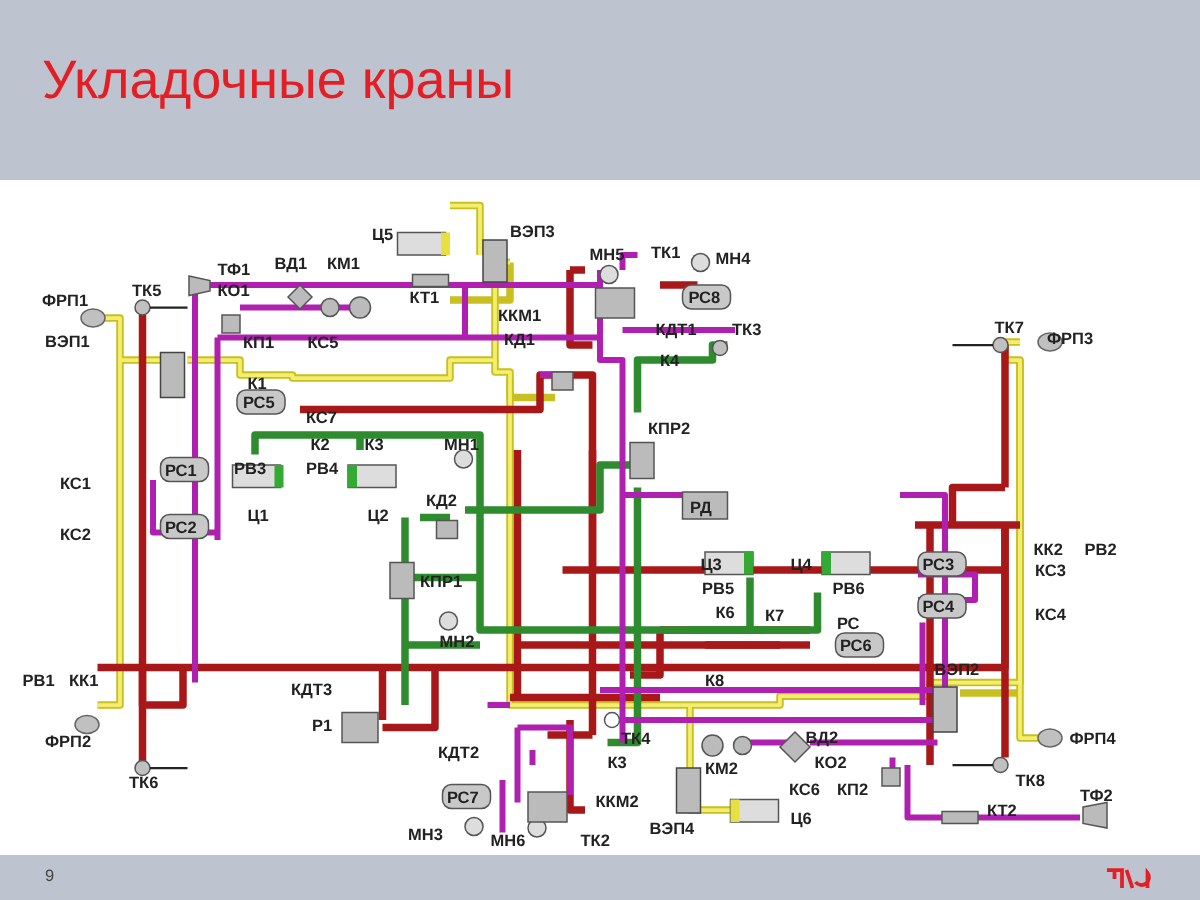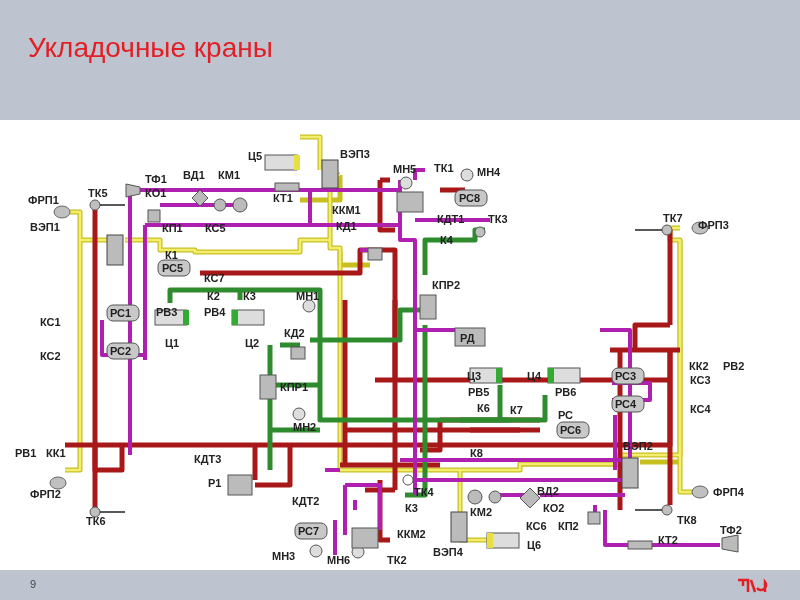--- a/index.html
+++ b/index.html
@@ -1,18 +1,18 @@
 <!DOCTYPE html>
 <html><head>
 <meta charset="utf-8">
 <style>
   html,body{margin:0;padding:0;}
   body{width:800px;height:600px;position:relative;background:#ffffff;overflow:hidden;font-family:"Liberation Sans",sans-serif;}
   .header{position:absolute;left:0;top:0;width:800px;height:120px;background:#bec4cf;}
-  .title{position:absolute;left:28px;top:32px;font-size:28px;color:#e31e24;font-family:"Liberation Sans",sans-serif;}
+  .title{position:absolute;left:28px;top:32px;font-size:36px;color:#e31e24;font-family:"Liberation Sans",sans-serif;}
   .footer{position:absolute;left:0;top:570px;width:800px;height:30px;background:#bec4cf;}
   .page-num{position:absolute;left:30px;top:8px;font-size:11px;color:#444;font-family:"Liberation Sans",sans-serif;}
   .logo{position:absolute;left:735px;top:4px;width:36px;height:22px;}
   svg.diagram{position:absolute;left:0;top:120px;}
   .lbl{font-family:"Liberation Sans",sans-serif;font-weight:bold;font-size:11px;fill:#222;}
   .box-lbl{font-family:"Liberation Sans",sans-serif;font-weight:bold;font-size:11px;fill:#222;}
 </style>
 </head>
 <body>
 

